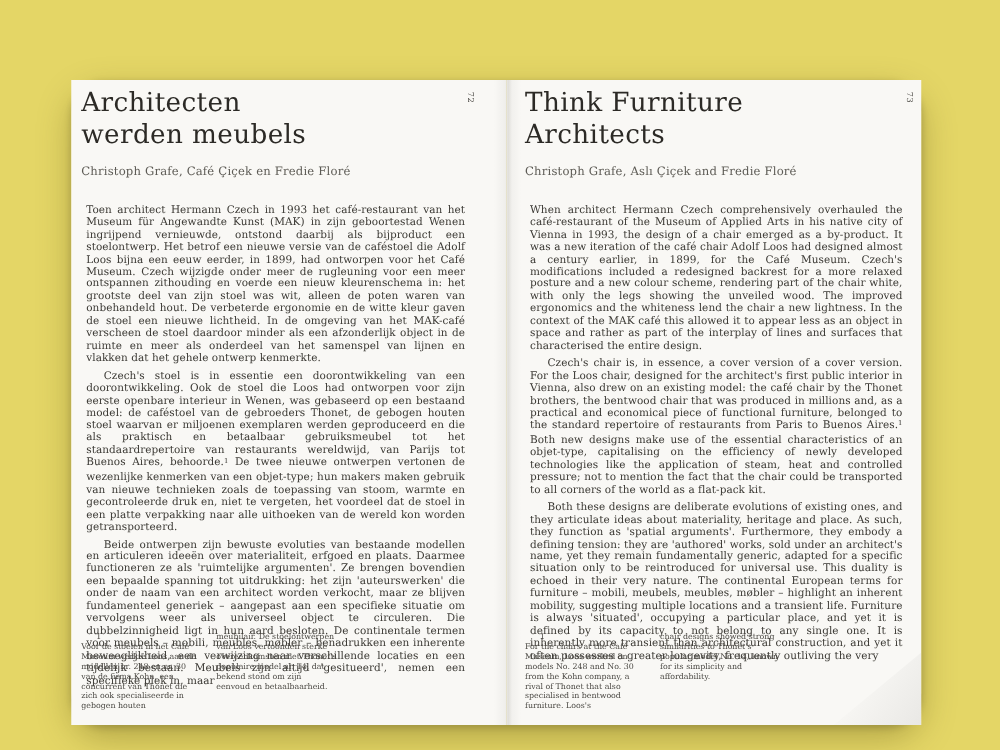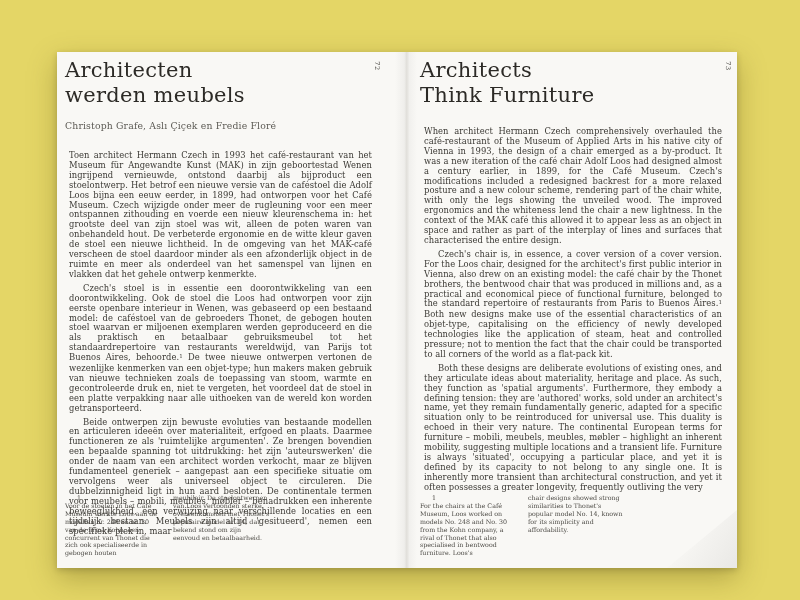--- a/index.html
+++ b/index.html
@@ -4,22 +4,23 @@
 <style>
   :root{
     --background:#e4d666; --page:#f9f8f5; --title:#2c2a26;
     --body-text:#3b3934; --byline:#5c5a54; --footnote:#4a4843;
   }
   *{margin:0;padding:0;box-sizing:border-box;}
   html,body{width:800px;height:600px;overflow:hidden;}
   body{background:var(--background);font-family:"DejaVu Serif", serif;}
   .scene{position:relative;width:800px;height:600px;background:var(--background);}
   .spread{
-    position:absolute;left:57px;top:52px;width:680px;height:516px;
+    position:absolute;left:57px;top:64px;width:680px;height:516px;
     box-shadow:0 10px 26px rgba(90,78,15,.35), 0 2px 6px rgba(0,0,0,.18);
+    border-radius:26px;
   }
   .page{
     position:absolute;top:0;height:516px;background:var(--page);overflow:hidden;
   }
   .page-left{left:0;width:348px;padding:6px 0 0 8px;}
   .page-right{left:348px;width:332px;padding:6px 0 0 15px;}
   .spine{
     position:absolute;left:338px;top:0;width:22px;height:516px;pointer-events:none;z-index:3;
     background:linear-gradient(to right, rgba(0,0,0,0) 0%, rgba(0,0,0,.04) 42%, rgba(60,55,40,.13) 53%, rgba(0,0,0,.03) 66%, rgba(0,0,0,0) 100%);
   }
@@ -63,43 +64,44 @@
 
 <div class="scene">
   <div class="spread">
 
     <article class="page page-left">
       <div class="page-num">72</div>
       <h1 class="title">
         <span class="tline">Architecten</span>
         <span class="tline">werden meubels</span>
       </h1>
-      <div class="byline">Christoph Grafe, Aslı Çiçek en Fredie Floré</div>
+      <div class="byline">Christoph Grafe, Café Çiçek en Fredie Floré</div>
       <div class="body">
           <p><span>Toen architect Hermann Czech in 1993 het café-restaurant van het Museum für Angewandte Kunst (MAK) in zijn geboortestad Wenen ingrijpend vernieuwde, ontstond daarbij als bijproduct een stoelontwerp. Het betrof een nieuwe versie van de caféstoel die Adolf Loos bijna een eeuw eerder, in 1899, had ontworpen voor het Café Museum. Czech wijzigde onder meer de rugleuning voor een meer ontspannen zithouding en voerde een nieuw kleurenschema in: het grootste deel van zijn stoel was wit, alleen de poten waren van onbehandeld hout. De verbeterde ergonomie en de witte kleur gaven de stoel een nieuwe lichtheid. In de omgeving van het MAK-café verscheen de stoel daardoor minder als een afzonderlijk object in de ruimte en meer als onderdeel van het samenspel van lijnen en vlakken dat het gehele ontwerp kenmerkte.</span></p>
           <p class="indent"><span>Czech's stoel is in essentie een doorontwikkeling van een doorontwikkeling. Ook de stoel die Loos had ontworpen voor zijn eerste openbare interieur in Wenen, was gebaseerd op een bestaand model: de caféstoel van de gebroeders Thonet, de gebogen houten stoel waarvan er miljoenen exemplaren werden geproduceerd en die als praktisch en betaalbaar gebruiksmeubel tot het standaardrepertoire van restaurants wereldwijd, van Parijs tot Buenos Aires, behoorde.</span><span class="sup">1</span><span> De twee nieuwe ontwerpen vertonen de wezenlijke kenmerken van een </span><span class="it">objet-type</span><span>; hun makers maken gebruik van nieuwe technieken zoals de toepassing van stoom, warmte en gecontroleerde druk en, niet te vergeten, het voordeel dat de stoel in een platte verpakking naar alle uithoeken van de wereld kon worden getransporteerd.</span></p>
           <p class="indent"><span>Beide ontwerpen zijn bewuste evoluties van bestaande modellen en articuleren ideeën over materialiteit, erfgoed en plaats. Daarmee functioneren ze als 'ruimtelijke argumenten'. Ze brengen bovendien een bepaalde spanning tot uitdrukking: het zijn 'auteurswerken' die onder de naam van een architect worden verkocht, maar ze blijven fundamenteel generiek – aangepast aan een specifieke situatie om vervolgens weer als universeel object te circuleren. Die dubbelzinnigheid ligt in hun aard besloten. De continentale termen voor meubels – </span><span class="it">mobili, meubles, møbler</span><span> – benadrukken een inherente beweeglijkheid, een verwijzing naar verschillende locaties en een tijdelijk bestaan. Meubels zijn altijd 'gesitueerd', nemen een specifieke plek in, maar</span></p>
         </div>
       <div class="footnote">
         <div class="fn-col">
           <div class="fn-marker">1</div>
           <div class="fn-text">Voor de stoelen in het Café Museum werkte Loos aan de modellen nr. 248 en nr. 30 van de firma Kohn, een concurrent van Thonet die zich ook specialiseerde in gebogen houten</div>
         </div>
         <div class="fn-col">
           <div class="fn-text">meubilair. De stoelontwerpen van Loos vertoonden sterke overeenkomsten met Thonet's populaire model nr. 14, dat bekend stond om zijn eenvoud en betaalbaarheid.</div>
         </div>
       </div>
     </article>
 
     <article class="page page-right">
       <div class="page-num">73</div>
       <h1 class="title">
+        <span class="tline">Think Furniture</span>
         <span class="tline">Architects</span>
-        <span class="tline">Think Furniture</span>
       </h1>
+      <div class="byline">Christoph Grafe, Aslı Çiçek and Fredie Floré</div>
       <div class="body">
           <p><span>When architect Hermann Czech comprehensively overhauled the café-restaurant of the Museum of Applied Arts in his native city of Vienna in 1993, the design of a chair emerged as a by-product. It was a new iteration of the café chair Adolf Loos had designed almost a century earlier, in 1899, for the Café Museum. Czech's modifications included a redesigned backrest for a more relaxed posture and a new colour scheme, rendering part of the chair white, with only the legs showing the unveiled wood. The improved ergonomics and the whiteness lend the chair a new lightness. In the context of the MAK café this allowed it to appear less as an object in space and rather as part of the interplay of lines and surfaces that characterised the entire design.</span></p>
           <p class="indent"><span>Czech's chair is, in essence, a cover version of a cover version. For the Loos chair, designed for the architect's first public interior in Vienna, also drew on an existing model: the café chair by the Thonet brothers, the bentwood chair that was produced in millions and, as a practical and economical piece of functional furniture, belonged to the standard repertoire of restaurants from Paris to Buenos Aires.</span><span class="sup">1</span><span> Both new designs make use of the essential characteristics of an </span><span class="it">objet-type</span><span>, capitalising on the efficiency of newly developed technologies like the application of steam, heat and controlled pressure; not to mention the fact that the chair could be transported to all corners of the world as a flat-pack kit.</span></p>
           <p class="indent"><span>Both these designs are deliberate evolutions of existing ones, and they articulate ideas about materiality, heritage and place. As such, they function as 'spatial arguments'. Furthermore, they embody a defining tension: they are 'authored' works, sold under an architect's name, yet they remain fundamentally generic, adapted for a specific situation only to be reintroduced for universal use. This duality is echoed in their very nature. The continental European terms for furniture – </span><span class="it">mobili, meubels, meubles, møbler</span><span> – highlight an inherent mobility, suggesting multiple locations and a transient life. Furniture is always 'situated', occupying a particular place, and yet it is defined by its capacity to not belong to any single one. It is inherently more transient than architectural construction, and yet it often possesses a greater longevity, frequently outliving the very</span></p>
         </div>
       <div class="footnote">
         <div class="fn-col">
           <div class="fn-marker">1</div>
           <div class="fn-text">For the chairs at the Café Museum, Loos worked on models No. 248 and No. 30 from the Kohn company, a rival of Thonet that also specialised in bentwood furniture. Loos's</div>
         </div>

